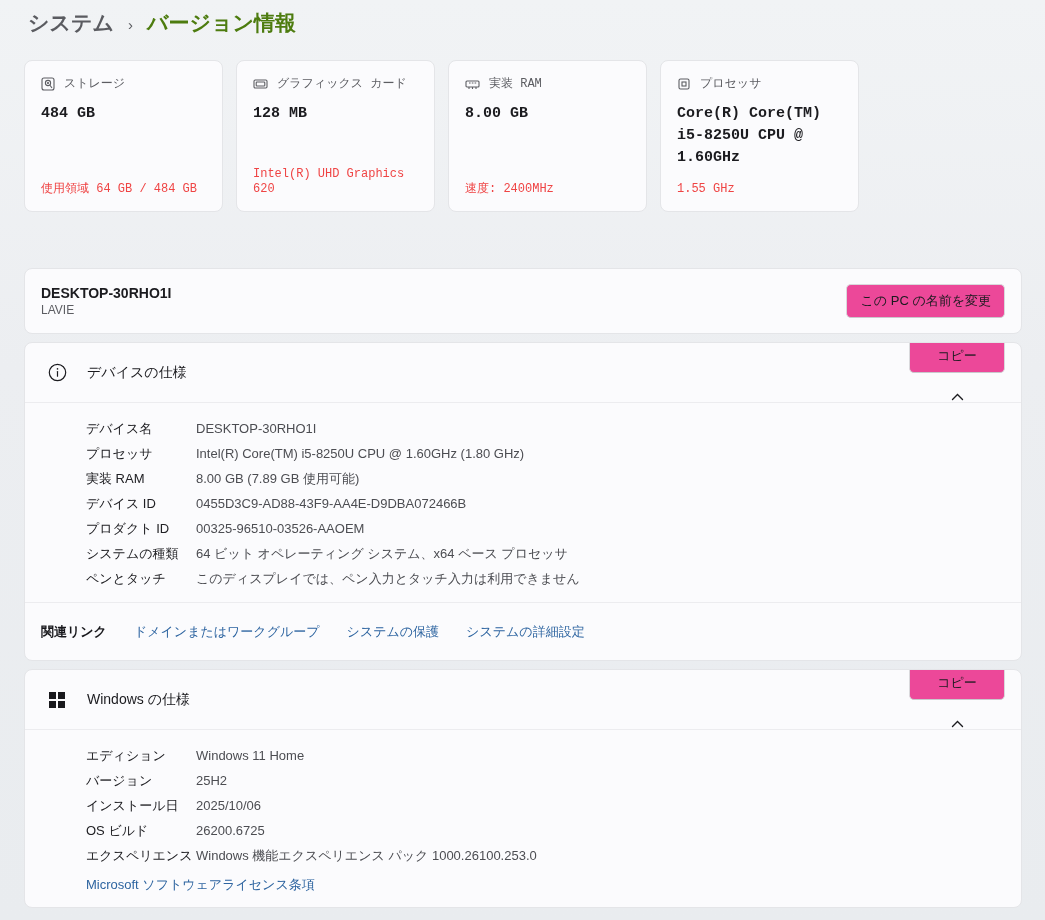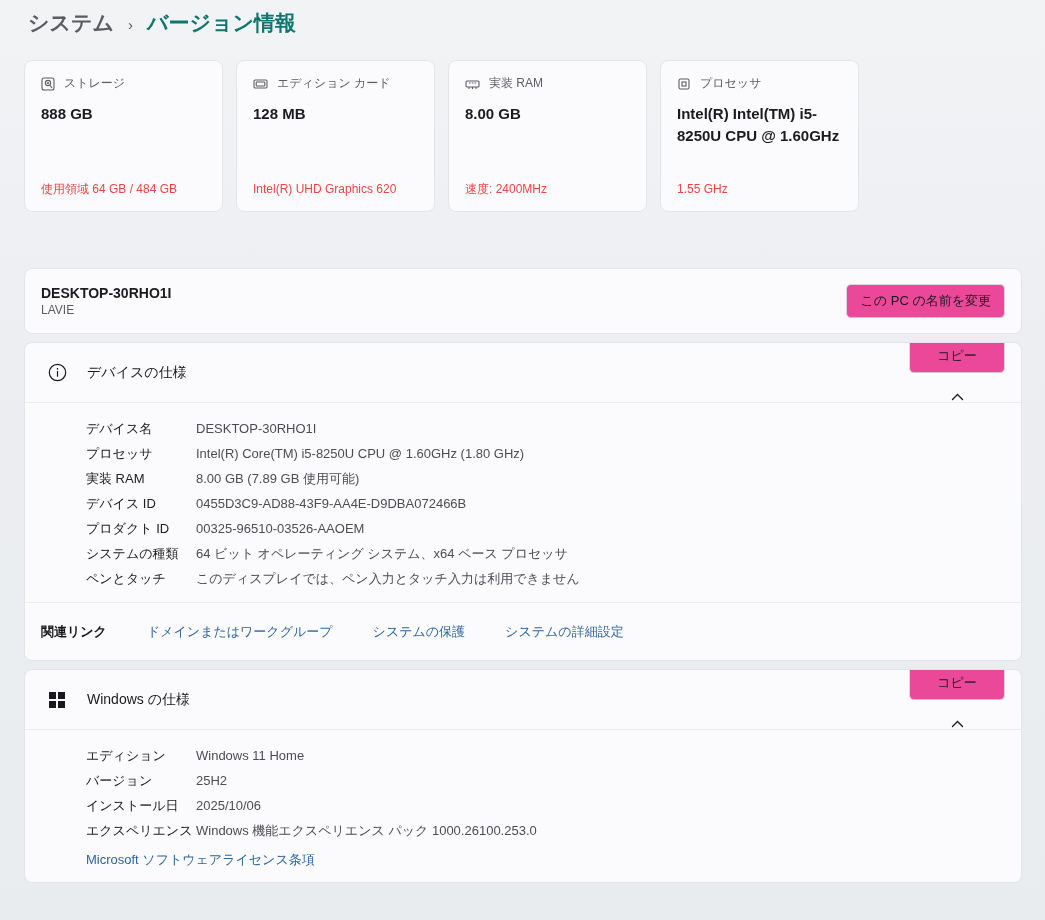--- a/index.html
+++ b/index.html
@@ -9,28 +9,28 @@
     color:#1b1b1f;
     background:linear-gradient(180deg,#f1f3f5 0%,#eceef1 40%,#e9ecef 100%);
     overflow:hidden;
   }
   .page { width:1045px; height:736px; position:relative; }
 
   
   .breadcrumb { display:flex; align-items:center; gap:14px; padding:9px 0 0 28px; }
   .crumb-parent { font-size:21px; font-weight:600; color:#5a5b60; cursor:pointer; }
   .crumb-sep { font-size:15px; color:#5a5b60; transform:translateY(1px); }
-  .crumb-current { font-size:21px; font-weight:700; color:#0f766e; }
+  .crumb-current { font-size:21px; font-weight:700; color:#4d7c0f; }
 
   
   .cards-row { display:flex; gap:13px; margin:23px 0 0 24px; }
   .sum-card {
     width:199px; height:152px; background:#fbfbfd;
     border:1px solid #e4e5e8; border-radius:8px;
-    padding:14px 16px 13px; display:flex; flex-direction:column;
+    padding:14px 16px 13px; display:flex; flex-direction:column;font-family:Liberation Mono, monospace;
   }
   .sum-head { display:flex; align-items:center; gap:9px; font-size:12px; color:#5c5d62; }
   .sum-head svg { flex:0 0 auto; }
   .sum-value { margin-top:11px; font-size:15px; font-weight:700; line-height:1.45; color:#1b1b1f; }
   .sum-detail { margin-top:auto; font-size:12px; color:#ef4444; line-height:1.3; }
 
   
   .wide-card {
     width:998px; margin-left:24px; background:#fbfbfd;
     border:1px solid #e4e5e8; border-radius:8px; overflow:hidden;
@@ -55,21 +55,21 @@
   .exp-icon { width:24px; display:flex; justify-content:center; margin-right:18px; }
   .exp-title { font-size:14px; color:#1b1b1f; }
   .exp-actions { margin-left:auto; display:flex; align-items:center; gap:14px;flex-direction:column; }
   .chev-btn { background:none; border:none; cursor:pointer; padding:6px 8px; display:flex; align-items:center; }
 
   .exp-content { border-top:1px solid #ececef; padding:13px 0 11px; }
   .spec-row { display:flex; padding:3px 20px 3px 61px; font-size:13px; line-height:19px; }
   .spec-label { width:110px; flex:0 0 110px; color:#202024; }
   .spec-value { color:#4c4d52; }
 
-  .related-row { border-top:1px solid #ececef; height:58px; display:flex; align-items:center; gap:40px; padding:0 20px 0 16px; }
+  .related-row { border-top:1px solid #ececef; height:58px; display:flex; align-items:center; gap:27px; padding:0 20px 0 16px; }
   .related-label { font-size:13px; font-weight:700; color:#17171b; }
   a.blue-link { font-size:13px; color:#2d64a0; text-decoration:none; cursor:pointer; }
 
   .links-block { padding:7px 20px 2px 61px; display:flex; flex-direction:column; gap:2px; }
   .links-block a { line-height:19px; }
 
   
   .winlogo { width:16px; height:16px; display:grid; grid-template-columns:7px 7px; grid-template-rows:7px 7px; gap:2px; }
   .winlogo span { background:#19191d; }
 </style>
@@ -89,31 +89,31 @@
     <div class="sum-card">
       <div class="sum-head">
         <svg width="14" height="14" viewBox="0 0 14 14" fill="none" stroke="#5c5d62" stroke-width="1.1">
           <rect x="1" y="1" width="12" height="12" rx="2"></rect>
             <circle cx="7" cy="6" r="2.6"></circle>
             <circle cx="7" cy="6" r="0.5" fill="#5c5d62"></circle>
             <path d="M9 8.2 L11 11"></path>
         </svg>
         <span>ストレージ</span>
       </div>
-      <div class="sum-value">888 GB</div>
+      <div class="sum-value">484 GB</div>
       <div class="sum-detail">使用領域 64 GB / 484 GB</div>
     </div>
 
     <div class="sum-card">
       <div class="sum-head">
         <svg width="15" height="14" viewBox="0 0 15 14" fill="none" stroke="#5c5d62" stroke-width="1.1">
           <rect x="1" y="3" width="13" height="8" rx="1.2"></rect>
             <rect x="3.2" y="5" width="8.6" height="4" rx="0.8"></rect>
         </svg>
-        <span>エディション カード</span>
+        <span>グラフィックス カード</span>
       </div>
       <div class="sum-value">128 MB</div>
       <div class="sum-detail">Intel(R) UHD Graphics 620</div>
     </div>
 
     <div class="sum-card">
       <div class="sum-head">
         <svg width="15" height="14" viewBox="0 0 15 14" fill="none" stroke="#5c5d62" stroke-width="1.1">
           <rect x="1" y="4" width="13" height="6" rx="1"></rect>
             <path d="M4 10 v2 M7.5 10 v2 M11 10 v2"></path>
@@ -126,21 +126,21 @@
     </div>
 
     <div class="sum-card">
       <div class="sum-head">
         <svg width="14" height="14" viewBox="0 0 14 14" fill="none" stroke="#5c5d62" stroke-width="1.1">
           <rect x="2" y="2" width="10" height="10" rx="1.5"></rect>
             <rect x="5" y="5" width="4" height="4"></rect>
         </svg>
         <span>プロセッサ</span>
       </div>
-      <div class="sum-value">Intel(R) Intel(TM) i5-8250U CPU @ 1.60GHz</div>
+      <div class="sum-value">Core(R) Core(TM) i5-8250U CPU @ 1.60GHz</div>
       <div class="sum-detail">1.55 GHz</div>
     </div>
   </div>
 
   <div class="wide-card devname-card">
     <div class="devname-text">
       <div class="devname-title">DESKTOP-30RHO1I</div>
       <div class="devname-sub">LAVIE</div>
     </div>
     <button class="win-btn" style="margin-left:auto;">この PC の名前を変更</button>
@@ -233,20 +233,24 @@
       </div>
       <div class="spec-row">
         <span class="spec-label">バージョン</span>
         <span class="spec-value">25H2</span>
       </div>
       <div class="spec-row">
         <span class="spec-label">インストール日</span>
         <span class="spec-value">2025/10/06</span>
       </div>
       <div class="spec-row">
+        <span class="spec-label">OS ビルド</span>
+        <span class="spec-value">26200.6725</span>
+      </div>
+      <div class="spec-row">
         <span class="spec-label">エクスペリエンス</span>
         <span class="spec-value">Windows 機能エクスペリエンス パック 1000.26100.253.0</span>
       </div>
       <div class="links-block">
         <a class="blue-link">Microsoft ソフトウェアライセンス条項</a>
       </div>
     </div>
   </div>
 
 </div>

